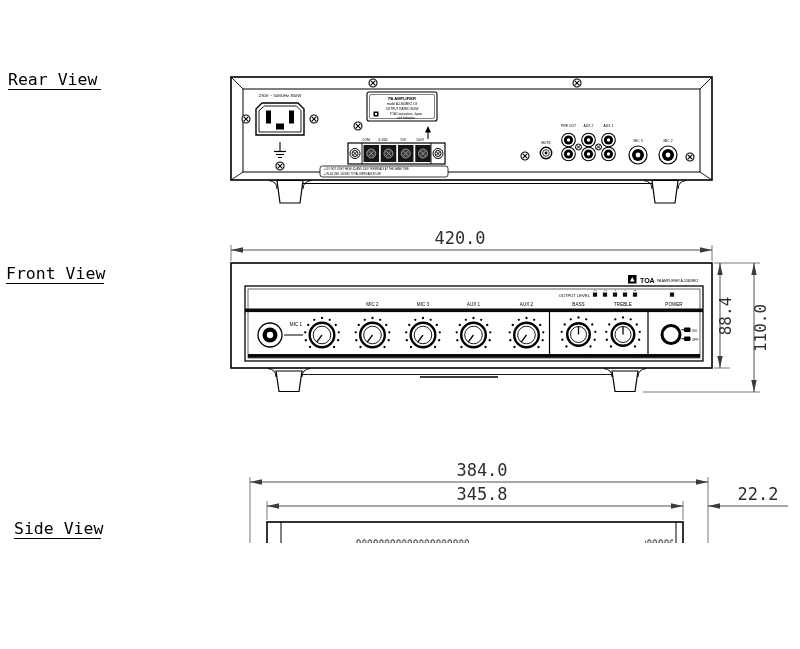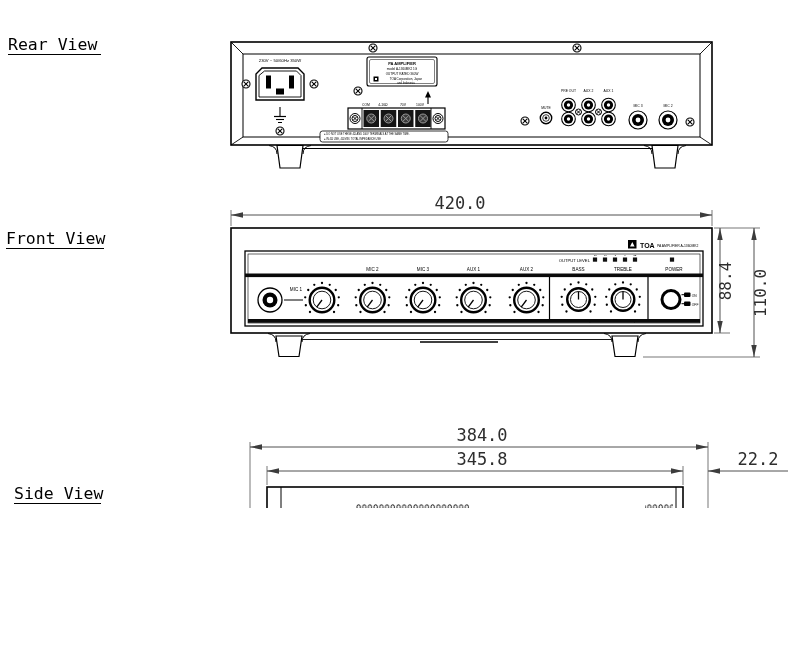--- a/index.html
+++ b/index.html
@@ -1,16 +1,16 @@
 <!DOCTYPE html>
 <html><head>
 <meta charset="utf-8">
 <style>
   html,body{margin:0;padding:0;background:#ffffff;}
-  .stage{position:relative;width:800px;height:508px;background:#ffffff;overflow:hidden;}
+  .stage{position:relative;width:800px;height:508px;background:#ffffff;overflow:hidden;margin-top:35px;}
   svg{display:block;}
   .ln{stroke:#000;fill:none;}
   .fillw{fill:#fff;stroke:#000;}
   .dim{stroke:#3c3c3c;fill:none;stroke-width:0.9;}
   .dimext{stroke:#3c3c3c;fill:none;stroke-width:0.7;}
   .dimarr{fill:#3c3c3c;stroke:none;}
   .dimtxt{font-family:"DejaVu Sans Mono",monospace;fill:#2e2e2e;}
   .viewlbl{font-family:"DejaVu Sans Mono",monospace;fill:#000;}
   .ptxt{font-family:"Liberation Sans","DejaVu Sans",sans-serif;fill:#000;}
 </style>

